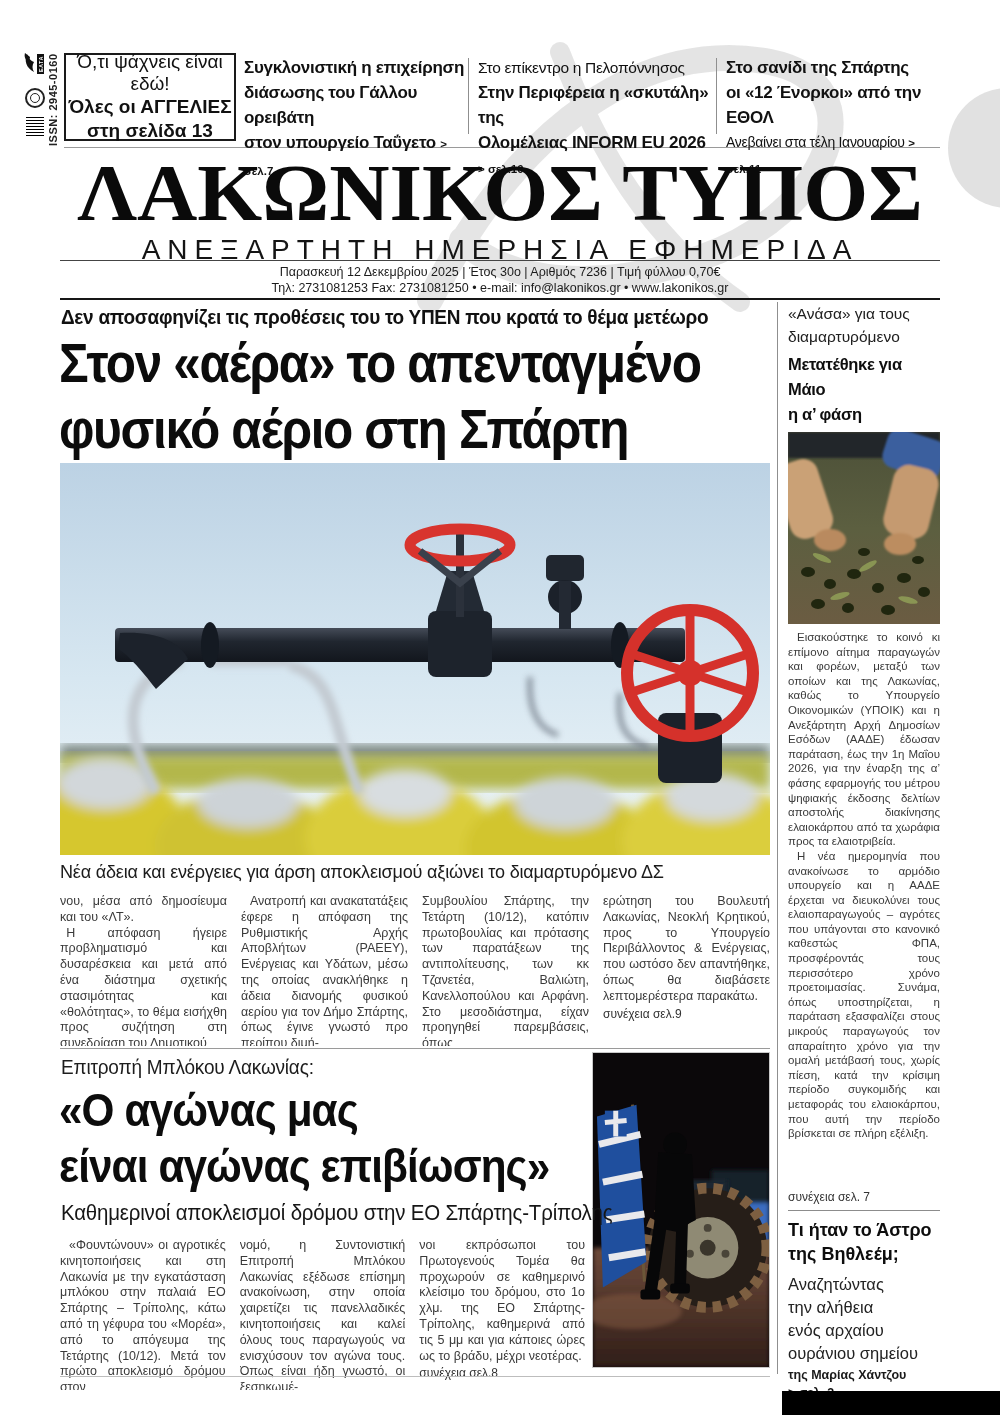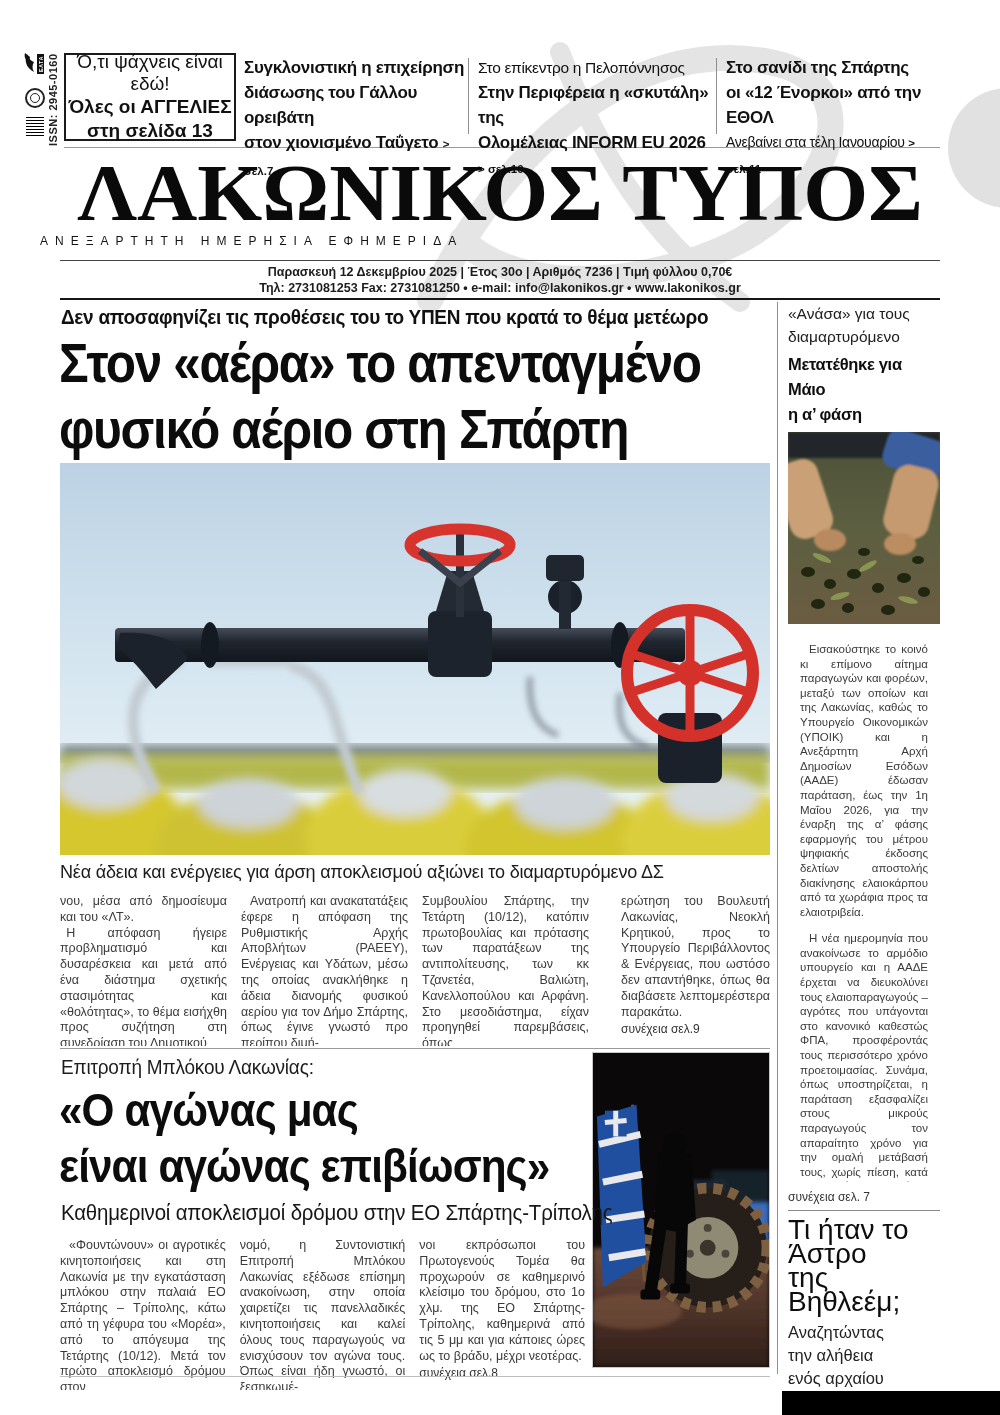--- a/index.html
+++ b/index.html
@@ -18,42 +18,42 @@
   .adbox .l2,.adbox .l3{font-size:19px;line-height:24px;font-weight:700;}
   .teaser{line-height:25px;letter-spacing:-.3px;}
   .teaser .tb{font-size:17px;font-weight:700;}
   .teaser .tr{font-size:15.5px;font-weight:400;}
   .pageref{font-size:11.5px;font-weight:700;letter-spacing:0;}
   .vdiv{width:1px;background:#8f8f8f;}
   .hrule{background:#9a9a9a;height:1px;}
   
   .mast-title{font-family:"Liberation Serif","DejaVu Serif",serif;font-weight:700;font-size:72px;line-height:80px;
     text-align:center;white-space:nowrap;transform:scale(1.16,1.12);transform-origin:50% 40%;color:#0a0a0a;}
-  .mast-sub{font-size:12px;letter-spacing:7px;color:#141414;}
-  .dateline{font-size:12.5px;font-weight:700;text-align:center;color:#1c1c1c;}
+  .mast-sub{font-size:28px;letter-spacing:7px;text-align:center;color:#141414;}
+  .dateline{font-size:12.5px;font-weight:400;text-align:center;color:#1c1c1c;}
   
   .kicker{font-size:20px;font-weight:700;letter-spacing:-.3px;white-space:nowrap;}
   .kicker2{font-size:20px;font-weight:400;letter-spacing:-.2px;white-space:nowrap;color:#1d1d1d;}
   .headline{font-size:55px;line-height:66px;font-weight:800;letter-spacing:-1.5px;white-space:nowrap;color:#0c0c0c;}
   .headline2{font-size:46px;line-height:56px;font-weight:800;letter-spacing:-1px;white-space:nowrap;color:#0c0c0c;}
   .subhead{font-size:22px;font-weight:400;letter-spacing:-.2px;white-space:nowrap;color:#161616;}
   .caption{font-size:19px;font-weight:400;letter-spacing:-.2px;color:#1b1b1b;}
   
   .newscols{display:grid;gap:14px;}
   .cols4{grid-template-columns:repeat(4,1fr);}
   .cols3{grid-template-columns:repeat(3,1fr);}
   .newscol{font-size:12.5px;line-height:15.8px;text-align:justify;color:#3a3a3a;white-space:pre-line;overflow:hidden;max-height:152px;}
   .indent{text-indent:9px;}
   .contline{font-size:12px;color:#333;margin-top:2px;}
   
   .sb-kicker{font-size:15.5px;line-height:23px;color:#202020;}
   .sb-head{font-size:16.5px;line-height:25px;font-weight:700;letter-spacing:-.3px;color:#0e0e0e;}
   .sb-body{font-size:11.5px;line-height:14.6px;text-align:justify;color:#3a3a3a;overflow:hidden;}
-  .sb-body p{margin:12px;text-indent:9px;}
-  .star-title{font-size:28px;line-height:24px;font-weight:400;color:#0d0d0d;}
+  .sb-body p{margin:0;text-indent:9px;}
+  .star-title{font-size:18px;line-height:24px;font-weight:700;color:#0d0d0d;}
   .star-sub{font-size:16.5px;line-height:23px;color:#222;}
   .star-author{font-size:12.5px;font-weight:700;color:#1a1a1a;}
   .star-pagerow{display:flex;align-items:center;gap:6px;}
   .issn{font-size:11px;font-weight:700;color:#222;writing-mode:vertical-rl;transform:rotate(180deg);letter-spacing:.5px;}
   .barcode{background:repeating-linear-gradient(0deg,#000 0 1px,#fff 1px 3px);}
   .photo-frame{border:1px solid #c9c9c9;box-sizing:border-box;}
   .blackbar{background:#000;}
 </style>
 </head>
 <body>
@@ -82,21 +82,21 @@
 
 <div class="abs adbox" style="left:64px;top:53px;width:168px;height:84px;">
   <div class="l1">Ό,τι ψάχνεις είναι εδώ!</div>
   <div class="l2">Όλες οι ΑΓΓΕΛΙΕΣ</div>
   <div class="l3">στη σελίδα 13</div>
 </div>
 
 <div class="abs teaser" style="left:244px;top:55px;width:222px;z-index:1;">
   <div class="tb">Συγκλονιστική η επιχείρηση</div>
   <div class="tb">διάσωσης του Γάλλου ορειβάτη</div>
-  <div class="tb"><span>στον χιονισμένο Ταΰγετο</span>
+  <div class="tb"><span>στον υπουργείο Ταΰγετο</span>
     <span class="pageref">&gt; σελ.7</span></div>
 </div>
 <div class="abs vdiv" style="left:468px;top:58px;height:76px;"></div>
 
 <div class="abs teaser" style="left:478px;top:55px;width:234px;z-index:1;">
   <div class="tr">Στο επίκεντρο η Πελοπόννησος</div>
   <div class="tb">Στην Περιφέρεια η «σκυτάλη» της</div>
   <div class="tb"><span>Ολομέλειας INFORM EU 2026</span>
     <span class="pageref">&gt; σελ.10</span></div>
 </div>
@@ -192,21 +192,21 @@
   </g>
 </svg>
 
 <div class="abs caption cx95" style="left:60px;top:861px;z-index:1;">Νέα άδεια και ενέργειες για άρση αποκλεισμού αξιώνει το διαμαρτυρόμενο ΔΣ</div>
 
 <div class="abs newscols cols4" style="left:60px;top:894px;width:710px;height:152px;">
   <div class="newscol">νου, μέσα από δημοσίευμα και του «ΛΤ».
  Η απόφαση ήγειρε προβληματισμό και δυσαρέσκεια και μετά από ένα διάστημα σχετικής στασιμότητας και «θολότητας», το θέμα εισήχθη προς συζήτηση στη συνεδρίαση του Δημοτικού</div>
   <div class="newscol indent">Ανατροπή και ανακατατάξεις έφερε η απόφαση της Ρυθμιστικής Αρχής Αποβλήτων (ΡΑΕΕΥ), Ενέργειας και Υδάτων, μέσω της οποίας ανακλήθηκε η άδεια διανομής φυσικού αερίου για τον Δήμο Σπάρτης, όπως έγινε γνωστό προ περίπου διμή-</div>
   <div class="newscol">Συμβουλίου Σπάρτης, την Τετάρτη (10/12), κατόπιν πρωτοβουλίας και πρότασης των παρατάξεων της αντιπολίτευσης, των κκ Τζανετέα, Βαλιώτη, Κανελλοπούλου και Αρφάνη. Στο μεσοδιάστημα, είχαν προηγηθεί παρεμβάσεις, όπως</div>
-  <div style="overflow:hidden;margin-left:18px;">
+  <div style="overflow:hidden;">
     <div class="newscol" style="max-height:none;">ερώτηση του Βουλευτή Λακωνίας, Νεοκλή Κρητικού, προς το Υπουργείο Περιβάλλοντος &amp; Ενέργειας, που ωστόσο δεν απαντήθηκε, όπως θα διαβάσετε λεπτομερέστερα παρακάτω.</div>
     <div class="contline">συνέχεια σελ.9</div>
   </div>
 </div>
 
 <div class="abs hrule" style="left:60px;top:1048px;width:710px;"></div>
 
 <div class="abs kicker2 cx95" style="left:61px;top:1056px;z-index:1;">Επιτροπή Μπλόκου Λακωνίας:</div>
 <div class="abs headline2" style="left:59px;top:1082px;transform:scaleX(.92);transform-origin:0 0;z-index:1;">
   <div>«Ο αγώνας μας</div>

